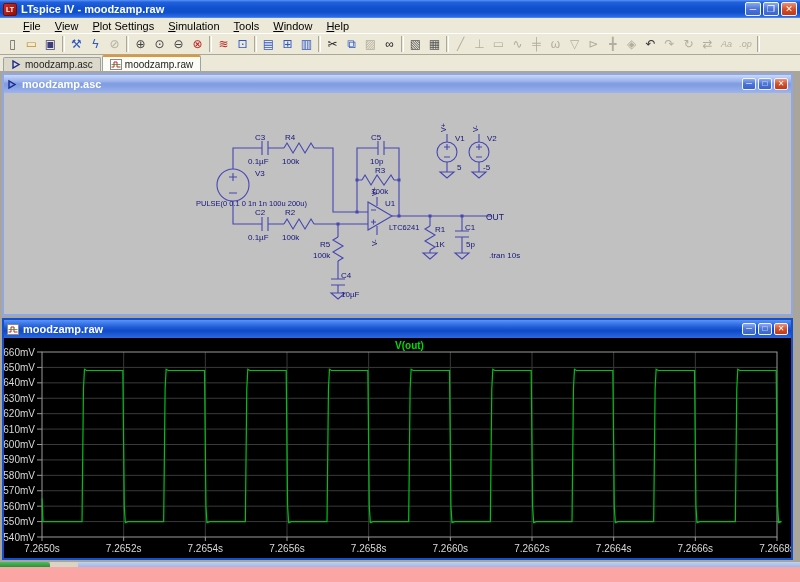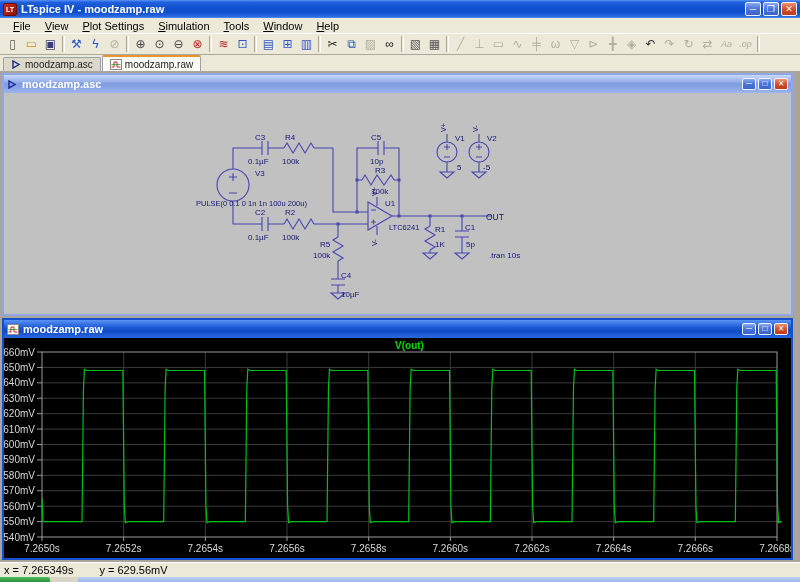--- a/index.html
+++ b/index.html
@@ -15,21 +15,21 @@
     color: #fff; font-size: 7px; font-weight: bold; display: flex; align-items: center;
     justify-content: center; border-radius: 2px; border: 1px solid #6d0e07; }
   .winbtns { margin-left: auto; display: flex; gap: 2px; }
   .wbtn { width: 16px; height: 14px; border-radius: 2px; border: 1px solid #eef3fd;
     background: linear-gradient(180deg,#89a9ee 0%,#4a74d8 50%,#3a64cc 100%);
     color: #fff; font-size: 9px; line-height: 12px; text-align: center; }
   .wbtn.close { background: linear-gradient(180deg,#ef9070 0%,#d2512c 50%,#bf3a18 100%); }
   .cbtn { width: 14px; height: 12px; font-size: 8px; line-height: 10px; }
 
   
-  .menubar { height: 15px; display: flex; align-items: center; padding-left: 6px;
+  .menubar { height: 15px; display: flex; align-items: center; padding-left: 16px;
     font-size: 11px; color: #000; background: #ece9d8; }
   .menu-item { padding: 0 7px; }
   .toolbar { height: 22px; display: flex; align-items: center; padding-left: 3px;
     border-top: 1px solid #fff; border-bottom: 1px solid #aca899; background: #ece9d8; }
   .tb-btn { width: 19px; height: 19px; display: flex; align-items: center; justify-content: center;
     font-size: 12px; line-height: 1; }
   .tb-btn .tb-glyph { pointer-events: none; }
   .tb-btn.disabled .tb-glyph { color: #b3ad9f !important; }
   .tb-sep { width: 3px; height: 16px; border-left: 1px solid #aca899; border-right: 1px solid #fff; margin: 0 2px; }
   .tb-small { font-size: 9px; font-style: italic; }
@@ -441,23 +441,19 @@
             <text x="691.3333333333334" y="214" text-anchor="middle" font-size="10" fill="#d9d9d9">7.2666s</text>
             <line x1="773" y1="199" x2="773" y2="203" stroke="#9a9a9a"></line>
             <text x="773" y="214" text-anchor="middle" font-size="10" fill="#d9d9d9">7.2668s</text>
             <text x="405.5" y="11" text-anchor="middle" font-size="10" font-weight="bold" fill="#00dd00">V(out)</text>
             <polyline points="38.00,160.46 39.02,183.58 78.02,183.58 79.45,51.00 80.47,31.27 82.51,32.50 118.85,32.50 120.28,168.17 121.30,184.66 124.16,183.58 159.68,183.58 161.11,51.00 162.13,31.27 164.18,32.50 200.52,32.50 201.95,168.17 202.97,184.66 205.82,183.58 241.35,183.58 242.78,51.00 243.80,31.27 245.84,32.50 282.18,32.50 283.61,168.17 284.63,184.66 287.49,183.58 323.02,183.58 324.45,51.00 325.47,31.27 327.51,32.50 363.85,32.50 365.28,168.17 366.30,184.66 369.16,183.58 404.68,183.58 406.11,51.00 407.13,31.27 409.17,32.50 445.52,32.50 446.95,168.17 447.97,184.66 450.82,183.58 486.35,183.58 487.78,51.00 488.80,31.27 490.84,32.50 527.18,32.50 528.61,168.17 529.63,184.66 532.49,183.58 568.02,183.58 569.45,51.00 570.47,31.27 572.51,32.50 608.85,32.50 610.28,168.17 611.30,184.66 614.16,183.58 649.68,183.58 651.11,51.00 652.13,31.27 654.18,32.50 690.52,32.50 691.95,168.17 692.97,184.66 695.82,183.58 731.35,183.58 732.78,51.00 733.80,31.27 735.84,32.50 772.18,32.50 773.61,168.17 774.63,184.66 777.49,183.58 773.00,183.58" fill="none" stroke="#00c018" stroke-width="1.2"></polyline>
           </svg>
       </div>
     </div>
   </div>
 
-  <div class="statusbar">
-    <span>x = 7.265349s</span>
-    <span>y = 629.56mV</span>
-  </div>
 
   <div class="taskbar">
     <div class="start-frag"></div>
     <div class="tb-quick"></div>
     <div class="tb-rest"></div>
   </div>
 </div>
 
 </body></html>

